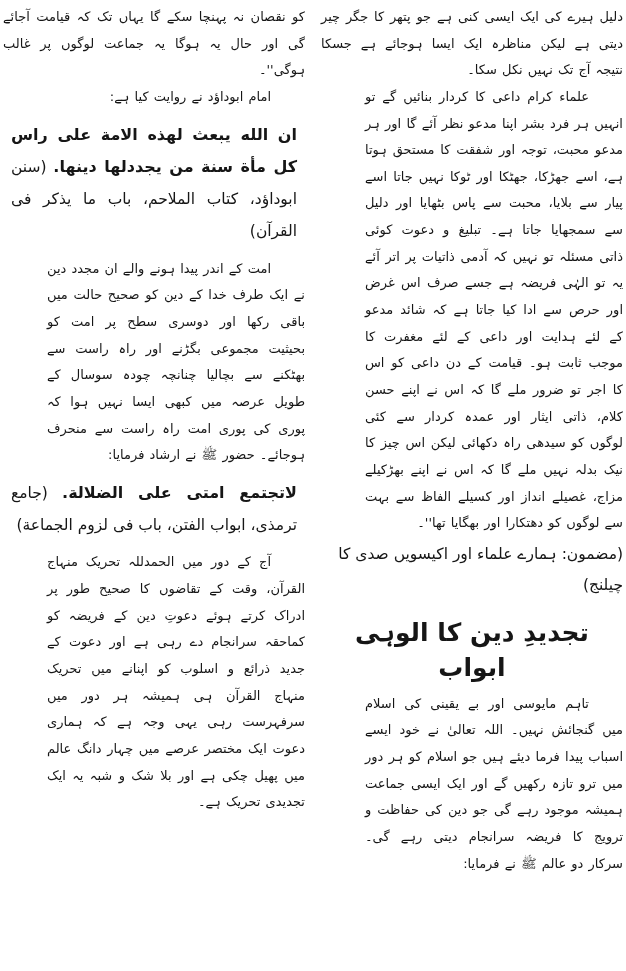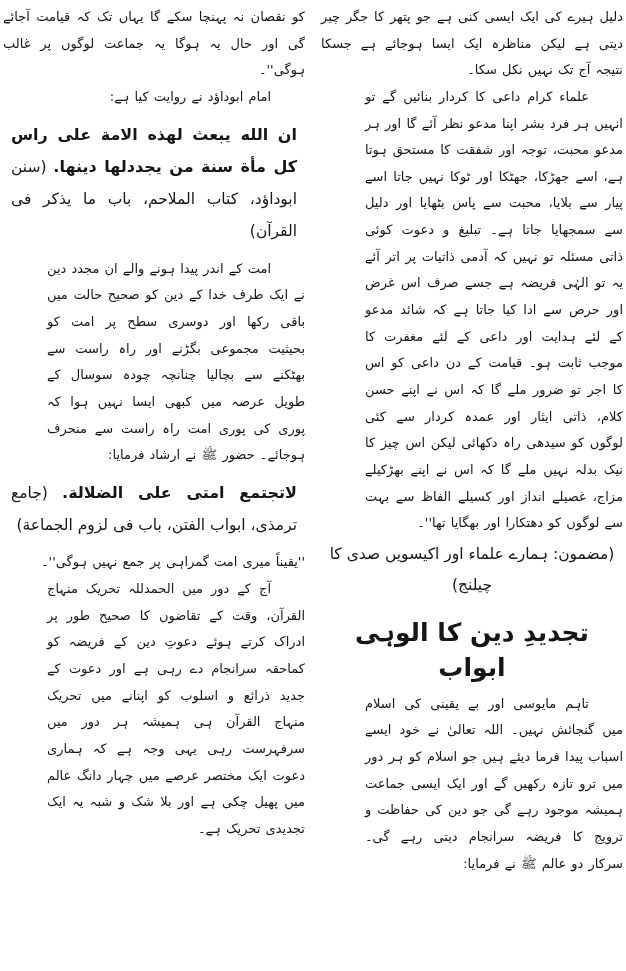--- a/index.html
+++ b/index.html
@@ -51,21 +51,21 @@
     font-weight: 700;
     font-size: 16px;
   }
   .arabic .src {
     font-weight: 400;
   }
   .attrib {
     margin: 2px 0 6px 0;
     font-size: 15.5px;
     line-height: 2.0;
-    text-align: center;
+    text-align: right;
   }
   .heading {
     margin: 14px 0 6px 0;
     font-size: 25px;
     font-weight: 700;
     text-align: center;
     line-height: 1.4;
   }
 </style>
 </head>
@@ -87,17 +87,16 @@
     <p class="para indent">امام ابوداؤد نے روایت کیا ہے:</p>
     <p class="arabic">
       <span class="quote">ان الله یبعث لهذه الامة علی راس کل مأة سنة من یجددلها دینها.</span>
       <span class="src">(سنن ابوداؤد، کتاب الملاحم، باب ما یذکر فی القرآن)</span>
     </p>
     <p class="para indent">امت کے اندر پیدا ہونے والے ان مجدد دین نے ایک طرف خدا کے دین کو صحیح حالت میں باقی رکھا اور دوسری سطح پر امت کو بحیثیت مجموعی بگڑنے اور راہ راست سے بھٹکنے سے بچالیا چنانچہ چودہ سوسال کے طویل عرصہ میں کبھی ایسا نہیں ہوا کہ پوری کی پوری امت راہ راست سے منحرف ہوجائے۔ حضور ﷺ نے ارشاد فرمایا:</p>
     <p class="arabic">
       <span class="quote">لاتجتمع امتی علی الضلالة.</span>
       <span class="src">(جامع ترمذی، ابواب الفتن، باب فی لزوم الجماعة)</span>
     </p>
-    <p class="para">''یقیناً میری امت گمراہی پر جمع نہیں ہوگی''۔</p>
     <p class="para indent">آج کے دور میں الحمدللہ تحریک منہاج القرآن، وقت کے تقاضوں کا صحیح طور پر ادراک کرتے ہوئے دعوتِ دین کے فریضہ کو کماحقہ سرانجام دے رہی ہے اور دعوت کے جدید ذرائع و اسلوب کو اپنانے میں تحریک منہاج القرآن ہی ہمیشہ ہر دور میں سرفہرست رہی یہی وجہ ہے کہ ہماری دعوت ایک مختصر عرصے میں چہار دانگ عالم میں پھیل چکی ہے اور بلا شک و شبہ یہ ایک تجدیدی تحریک ہے۔</p>
   </div>
 
 </div>
 
 </body></html>

